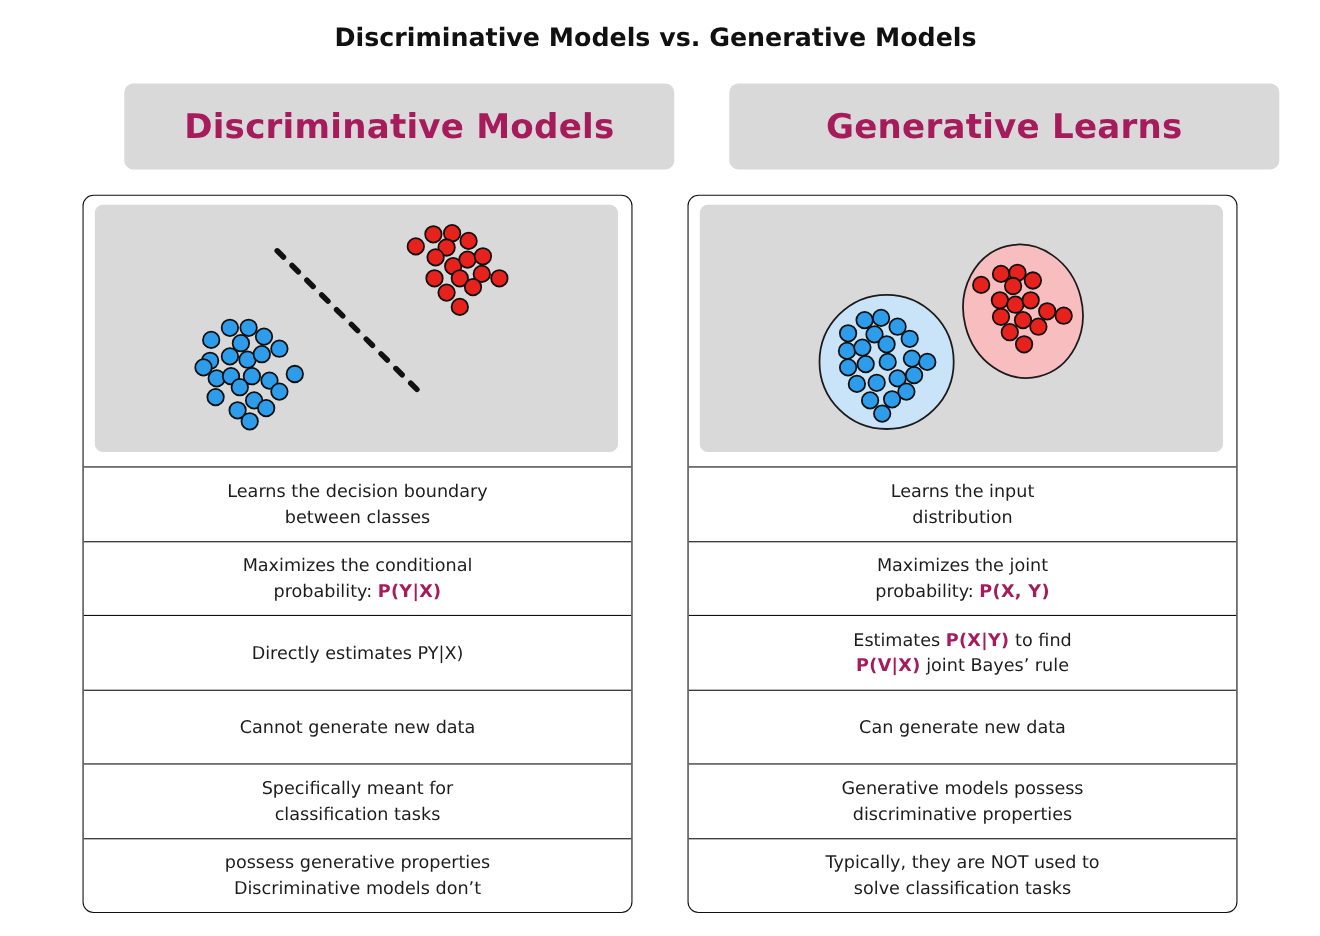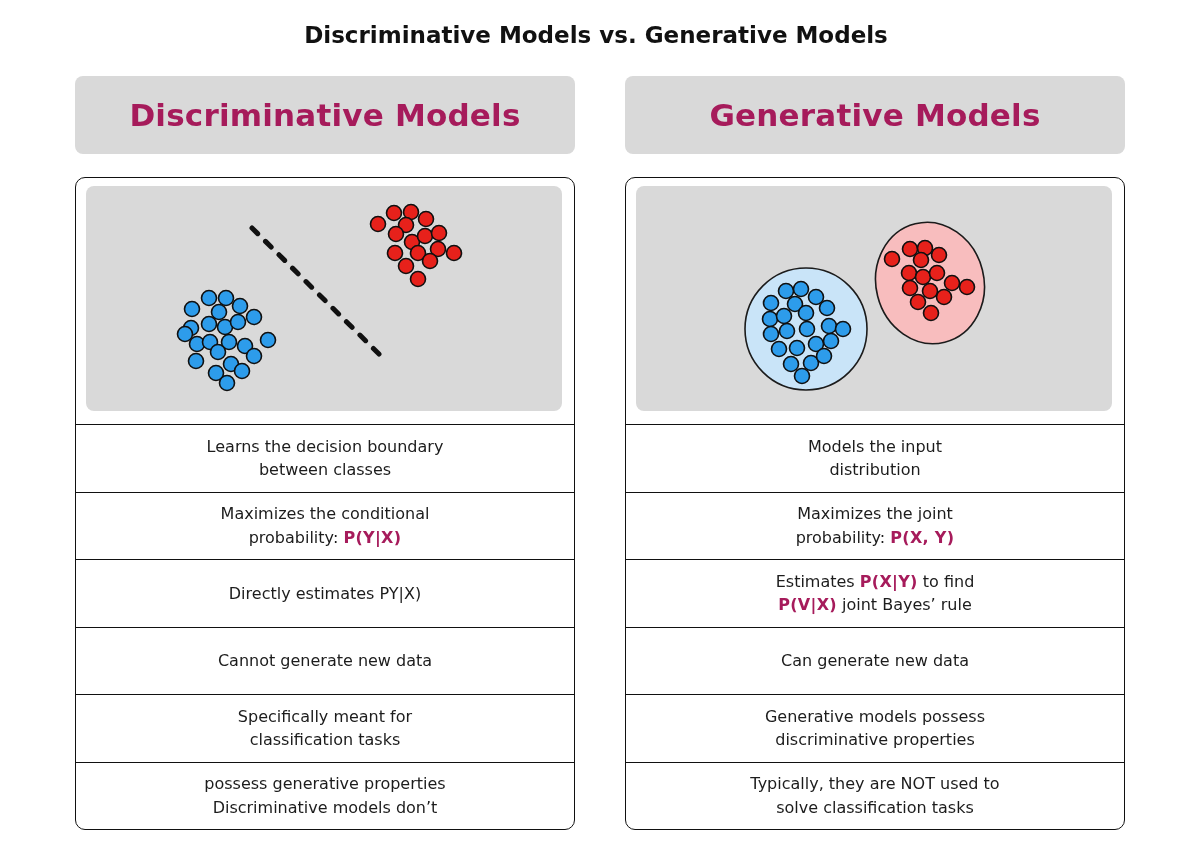--- a/index.html
+++ b/index.html
@@ -8,21 +8,21 @@
     --text:#1C1C1C;
     --border:#111111;
   }
   body{margin:0;background:#fff;}
   .page{position:relative;width:1192px;height:851px;background:#fff;
         font-family:"DejaVu Sans","Liberation Sans",sans-serif;color:var(--text);overflow:hidden;}
   .title{position:absolute;top:22px;left:0;width:100%;text-align:center;
          font-size:23px;font-weight:bold;margin:0;color:#111;}
   .col-header{position:absolute;top:76px;width:500px;height:78px;background:var(--gray);
               border-radius:8px;display:flex;align-items:center;justify-content:center;
-              font-size:31px;font-weight:bold;color:var(--accent);letter-spacing:.2px;}
+              font-size:31px;font-weight:bold;color:var(--accent);letter-spacing:.2px;margin-left:38px;}
   .col-header.left{left:75px}
   .col-header.right{left:625px}
   .card{position:absolute;top:177px;width:500px;height:653px;border:1.6px solid var(--border);
         border-radius:10px;overflow:hidden;display:flex;flex-direction:column;background:#fff;
         box-sizing:border-box;}
   .card.left{left:75px}
   .card.right{left:625px}
   .fig-wrap{height:246px;padding:8px 10px 0;box-sizing:border-box;flex:none;}
   .figure{display:block;width:476px;height:225px;}
   .rows{flex:1;display:flex;flex-direction:column;}
@@ -34,21 +34,21 @@
 </head>
 <body>
 
 <div class="page">
   <h1 class="title">Discriminative Models vs. Generative Models</h1>
 
   <div class="col-header left">
     <span>Discriminative Models</span>
   </div>
   <div class="col-header right">
-    <span>Generative Models</span>
+    <span>Generative Learns</span>
   </div>
 
   <div class="card left">
     <div class="fig-wrap">
       <svg class="figure" id="fig-left" viewBox="0 0 476 225">
           <rect x="0" y="0" width="476" height="225" rx="8" fill="#D9D9D9"></rect>
           <line x1="166" y1="42" x2="293" y2="168" stroke="#111111" stroke-width="5" stroke-dasharray="8 11" stroke-linecap="round"></line>
           <circle cx="123" cy="112" r="7.5" fill="#2D9CEB" stroke="#101010" stroke-width="1.6"></circle>
           <circle cx="140" cy="112" r="7.5" fill="#2D9CEB" stroke="#101010" stroke-width="1.6"></circle>
           <circle cx="106" cy="123" r="7.5" fill="#2D9CEB" stroke="#101010" stroke-width="1.6"></circle>
@@ -156,21 +156,21 @@
           <circle cx="274" cy="102" r="7.5" fill="#E7211B" stroke="#101010" stroke-width="1.6"></circle>
           <circle cx="294" cy="105" r="7.5" fill="#E7211B" stroke="#101010" stroke-width="1.6"></circle>
           <circle cx="308" cy="111" r="7.5" fill="#E7211B" stroke="#101010" stroke-width="1.6"></circle>
           <circle cx="331" cy="101" r="7.5" fill="#E7211B" stroke="#101010" stroke-width="1.6"></circle>
           <circle cx="282" cy="116" r="7.5" fill="#E7211B" stroke="#101010" stroke-width="1.6"></circle>
           <circle cx="295" cy="127" r="7.5" fill="#E7211B" stroke="#101010" stroke-width="1.6"></circle>
         </svg>
     </div>
     <div class="rows" id="rows-right">
         <div class="row">
-          <div><span>Models the input</span></div>
+          <div><span>Learns the input</span></div>
           <div><span>distribution</span></div>
         </div>
         <div class="row">
           <div><span>Maximizes the joint</span></div>
           <div><span>probability: </span><span class="formula">P(X, Y)</span></div>
         </div>
         <div class="row">
           <div><span>Estimates </span><span class="formula">P(X|Y)</span><span> to find</span></div>
           <div><span class="formula">P(V|X)</span><span> joint Bayes’ rule</span></div>
         </div>

